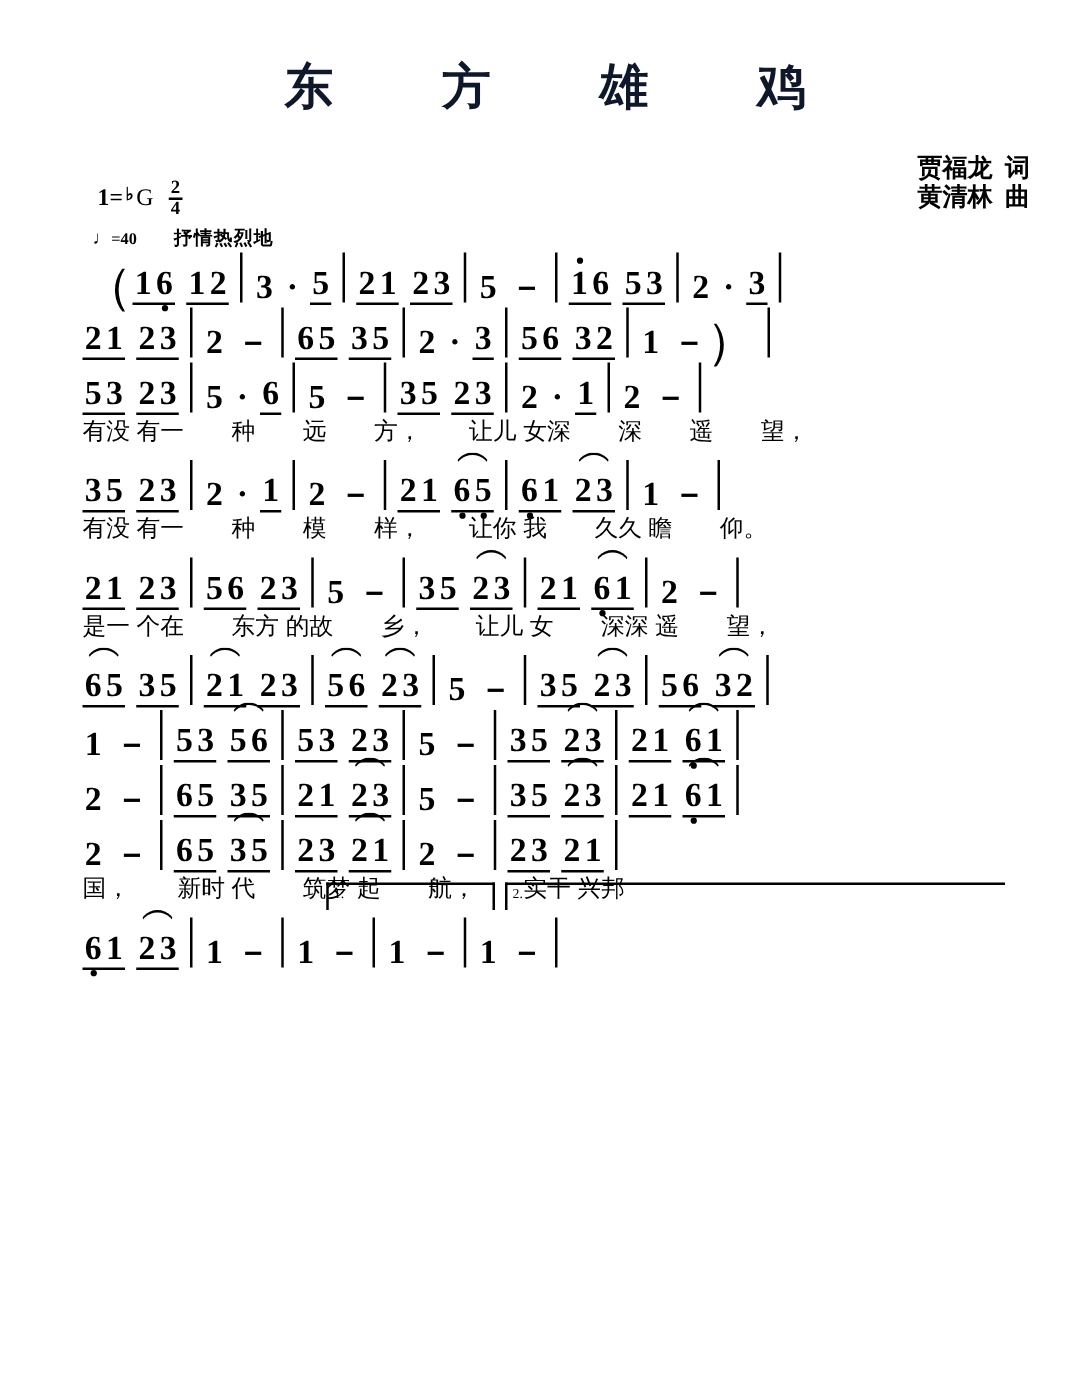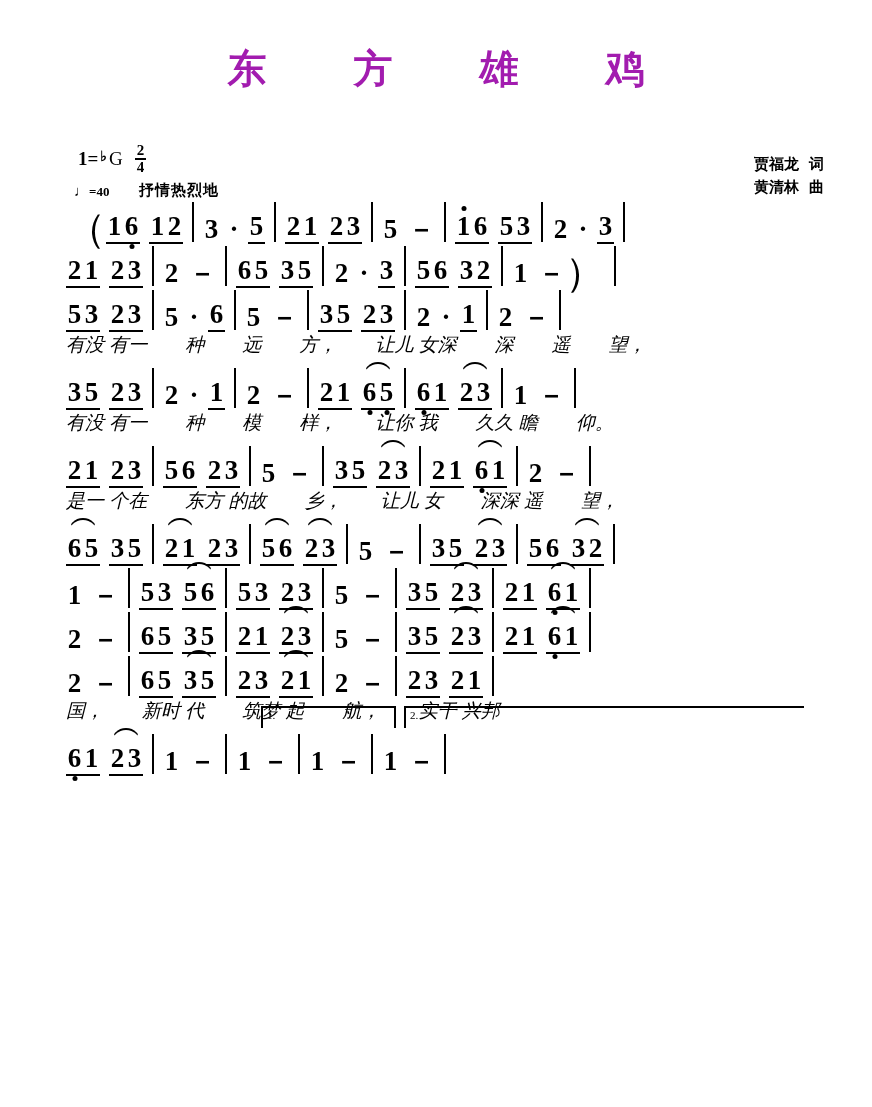--- a/index.html
+++ b/index.html
@@ -21,21 +21,21 @@
     position: absolute;
     top: 42px;
     left: 0;
     width: 872px;
     text-align: center;
     font-family: "Liberation Sans", "DejaVu Sans", sans-serif;
     font-size: 39px;
     font-weight: 700;
     letter-spacing: 24px;
     text-indent: 24px;
-    color: #a21caf;
+    color: #0f172a;
   }
 
   
   .key-sig {
     position: absolute;
     left: 78px;
     top: 143px;
     font-family: "Liberation Serif", serif;
     font-size: 19px;
     font-weight: 700;
@@ -72,23 +72,23 @@
     left: 139px;
     top: 181px;
     font-family: Liberation Mono, monospace;
     font-size: 15px;
     font-weight: 700;
     letter-spacing: 1px;
   }
   .credits {
     position: absolute;
     right: 48px;
-    top: 152px;
+    top: 124px;
     font-family: "Liberation Sans", "DejaVu Sans", sans-serif;
-    font-size: 15px;
+    font-size: 20px;
     font-weight: 600;
     line-height: 23px;
     text-align: left;
   }
   .credits .role { margin-left: 10px; font-weight: 600; }
 
   
   .score {
     position: absolute;
     left: 0;
@@ -204,21 +204,20 @@
     border-left: 1.5px solid transparent;
     border-right: 1.5px solid transparent;
     border-radius: 50% 50% 0 0 / 100% 100% 0 0;
   }
 
   
   .lyr {
     display: inline-block;
     text-align: left;
     white-space: pre;
-    font-style: italic;
   }
 
   
   .volta {
     position: absolute;
     height: 22px;
     border-top: 2px solid #000;
     border-left: 2px solid #000;
     box-sizing: border-box;
   }

